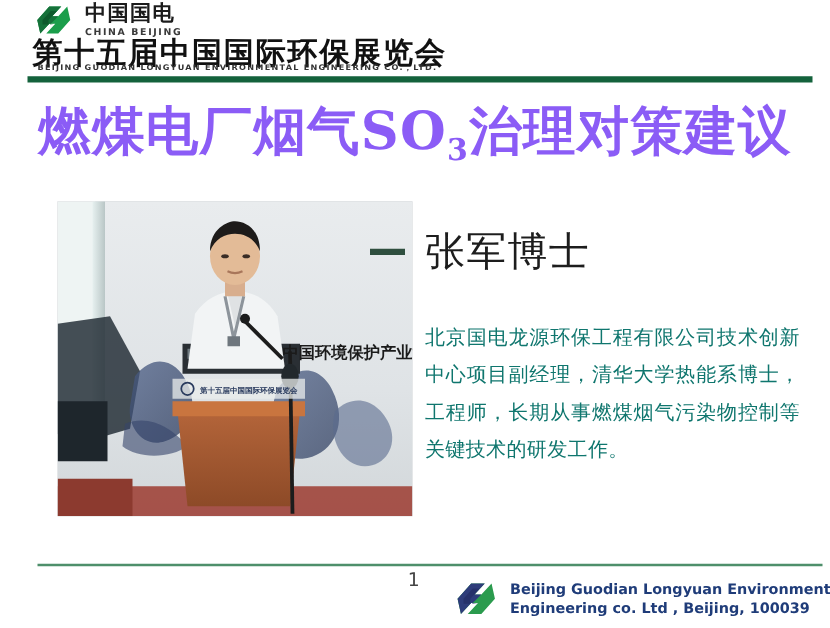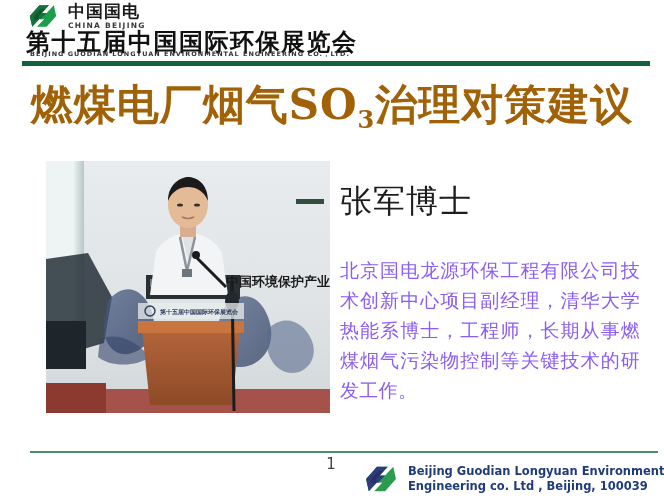--- a/index.html
+++ b/index.html
@@ -90,21 +90,21 @@
 
   
   .title {
     position: absolute;
     left: 0;
     top: 80px;
     width: 664px;
     text-align: center;
     font-size: 42px;
     font-weight: bold;
-    color: #a16207;
+    color: #8b5cf6;
     letter-spacing: 1px;
     line-height: 50px;
     white-space: nowrap;
   }
   .title .formula {
     font-family: "DejaVu Serif", "Liberation Serif", serif;
     font-weight: bold;
   }
   .title .sub {
     font-size: 24px;
@@ -132,22 +132,22 @@
     font-size: 32px;
     color: #1d1d1d;
     letter-spacing: 1px;
     white-space: nowrap;
   }
   .speaker-bio {
     position: absolute;
     left: 340px;
     top: 255px;
     width: 300px;
-    font-size: 19px;
-    color: #8b5cf6;
+    font-size: 16px;
+    color: #0f766e;
     line-height: 30px;
     letter-spacing: 0.3px;
     text-align: justify;
   }
 
   
   .footer-rule {
     position: absolute;
     left: 30px;
     top: 451px;

